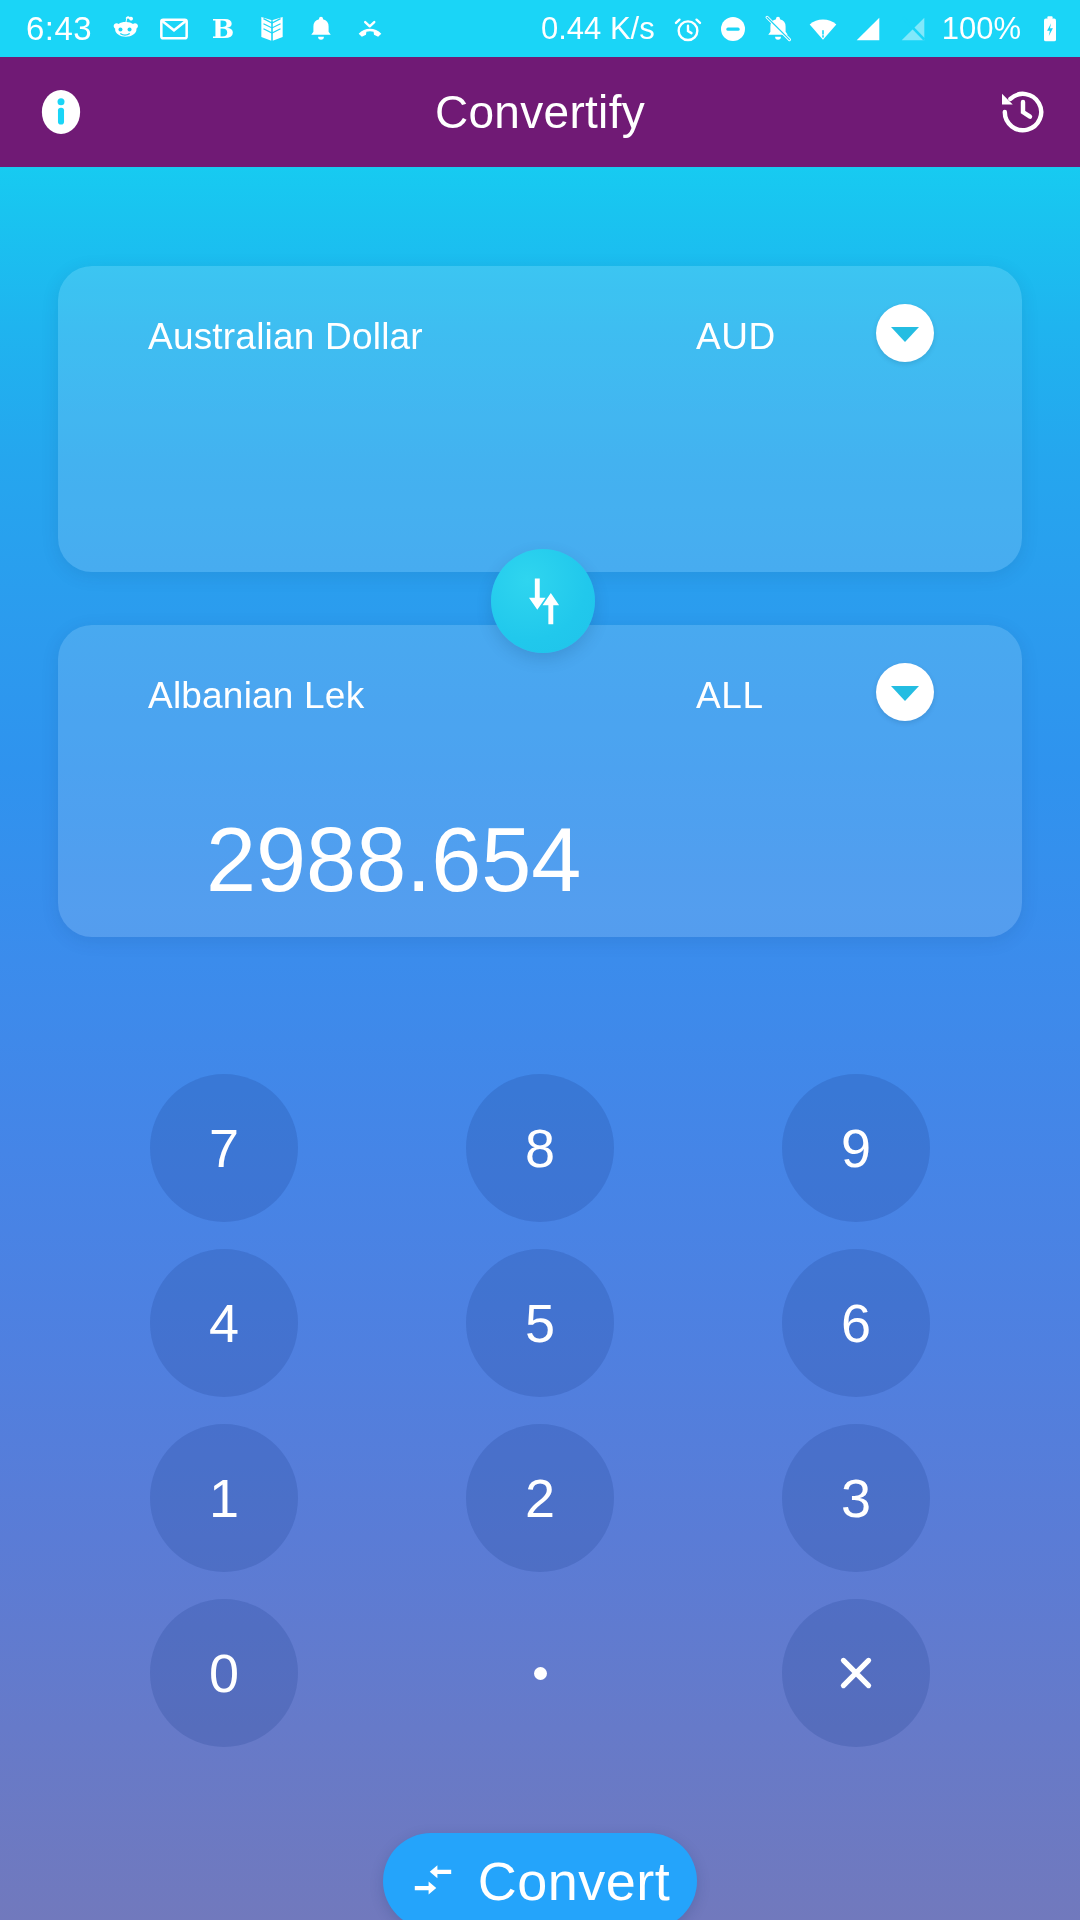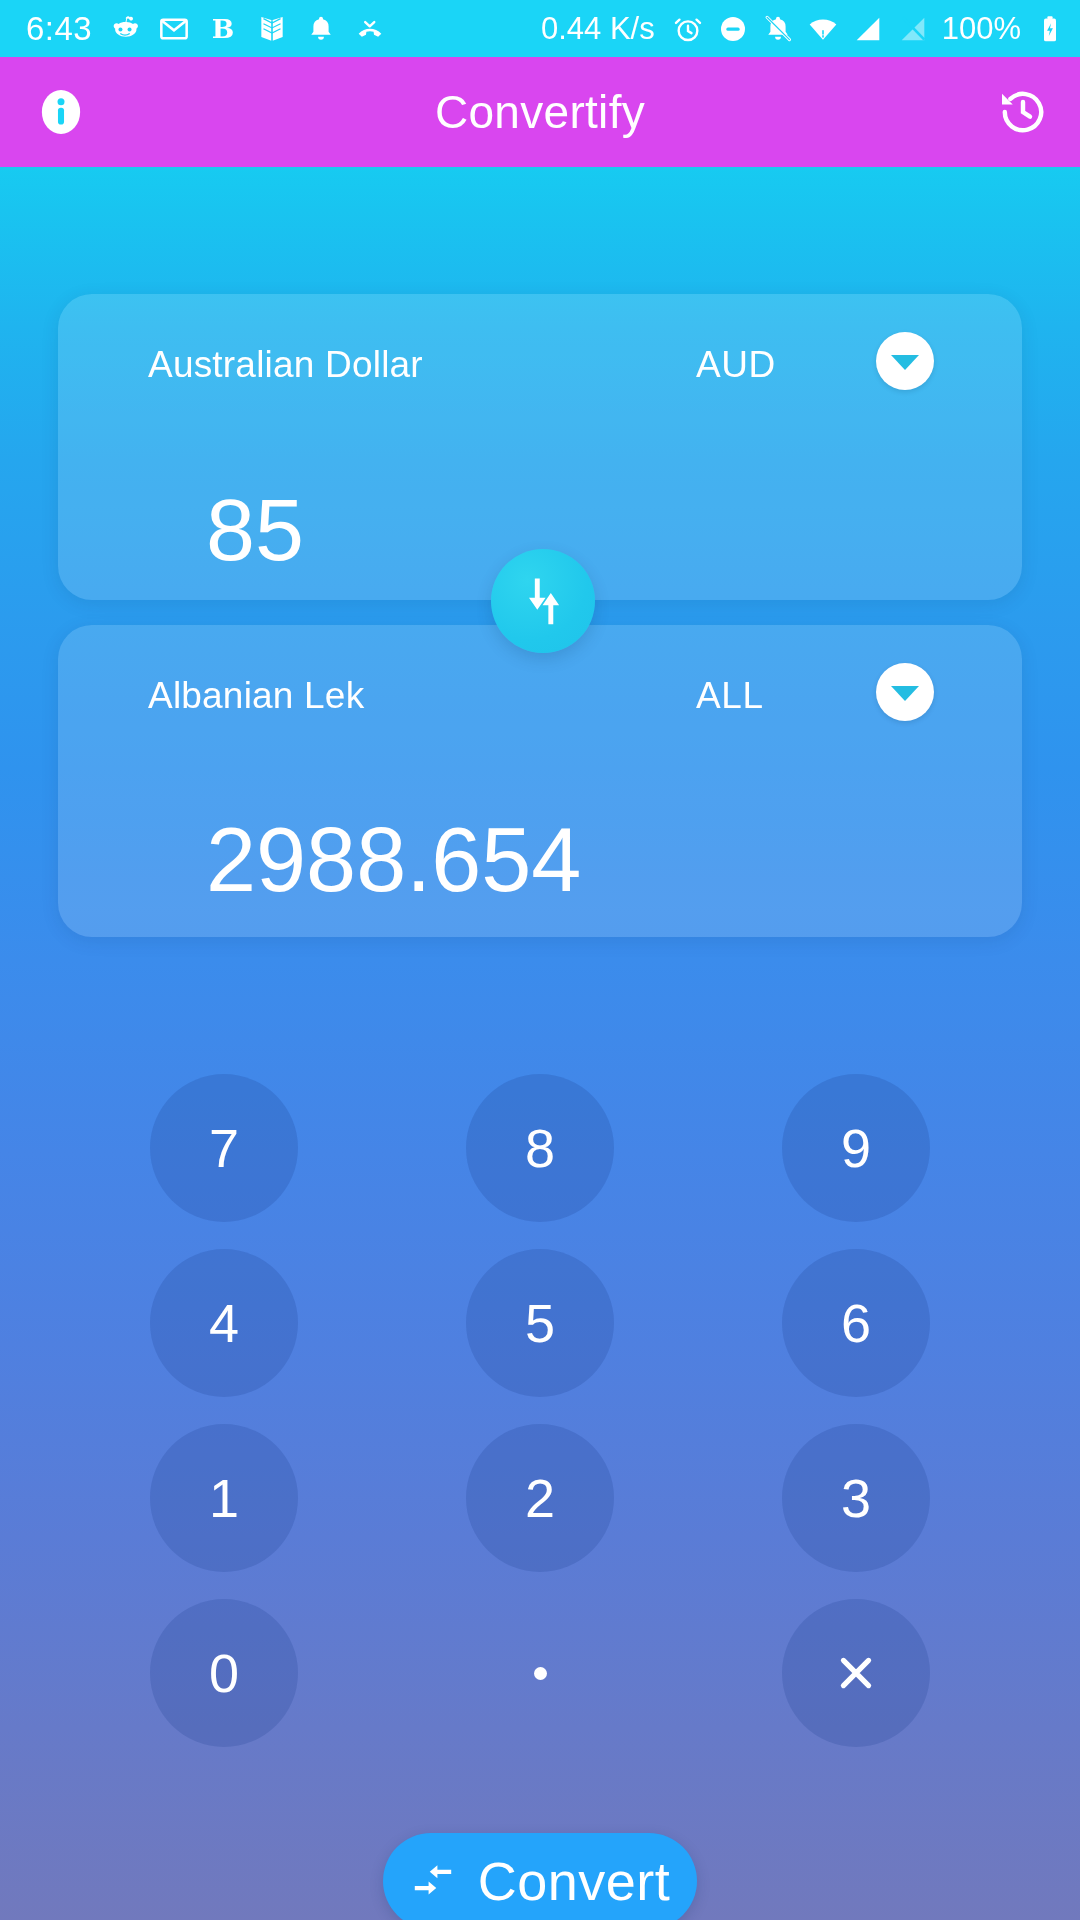--- a/index.html
+++ b/index.html
@@ -38,21 +38,21 @@
   .sb-right{ display:flex; align-items:flex-start; gap:13px; margin-left:auto; }
   .sb-clock{ font-size:33px; letter-spacing:.5px; line-height:1; }
   .sb-net{ font-size:31px; letter-spacing:0px; line-height:1; margin-right:4px;}
   .sb-batt{ font-size:31px; line-height:1; }
   .sbicon{ display:inline-block; width:32px; height:32px; position:relative; }
   .sbicon svg{ display:block; width:32px; height:32px; }
 
   
   #appbar{
     position:absolute; top:57px; left:0; width:1080px; height:110px;
-    background:#d946ef;
+    background:#701a75;
     display:flex; align-items:center;
   }
   #app-title{
     position:absolute; left:0; right:0; text-align:center;
     color:#ffffff; font-size:46px; font-weight:400; letter-spacing:.3px;
   }
   .appbar-btn{
     position:absolute; width:62px; height:62px;
     display:flex; align-items:center; justify-content:center;
     cursor:pointer;
@@ -62,21 +62,21 @@
   .appbar-btn svg{ width:56px; height:56px; display:block; }
 
   
   .card{
     position:absolute; left:58px; width:964px;
     border-radius:34px;
     background:rgba(255,255,255,0.14);
     box-shadow:0 4px 18px rgba(0,40,90,0.10);
     overflow:hidden;
   }
-  #card-from{ top:294px; height:306px; }
+  #card-from{ top:266px; height:306px; }
   #card-to{   top:625px; height:312px;padding-left:32px; }
 
   .card-row{
     position:absolute; left:0; right:0; top:38px; height:66px;
     display:flex; align-items:center;
   }
   .cur-name{
     position:absolute; left:90px; color:#ffffff;
     font-size:37px; font-weight:400; letter-spacing:.2px;
   }
@@ -277,21 +277,20 @@
 </div>
 
 <div id="card-from" class="card">
   <div class="card-row">
     <span class="cur-name">Australian Dollar</span>
     <span class="cur-code">AUD</span>
     <span class="dd-btn">
       <span class="caret"></span>
     </span>
   </div>
-  <div class="amount">85</div>
 </div>
 
 <div id="swap-btn">
   <span>
     <svg viewBox="0 0 24 24" fill="#fff">
       <path d="M9.1 3.6h2.1v8.2h2.5L10.15 17 6.6 11.8h2.5z" transform="translate(-0.6,-1.2)"></path>
       <path d="M13.1 7.4h2.1v8.2h2.5L14.15 20.8 10.6 15.6h2.5z" transform="translate(1.2,1.2) rotate(180 14.15 14.1)"></path>
     </svg>
   </span>
 </div>

